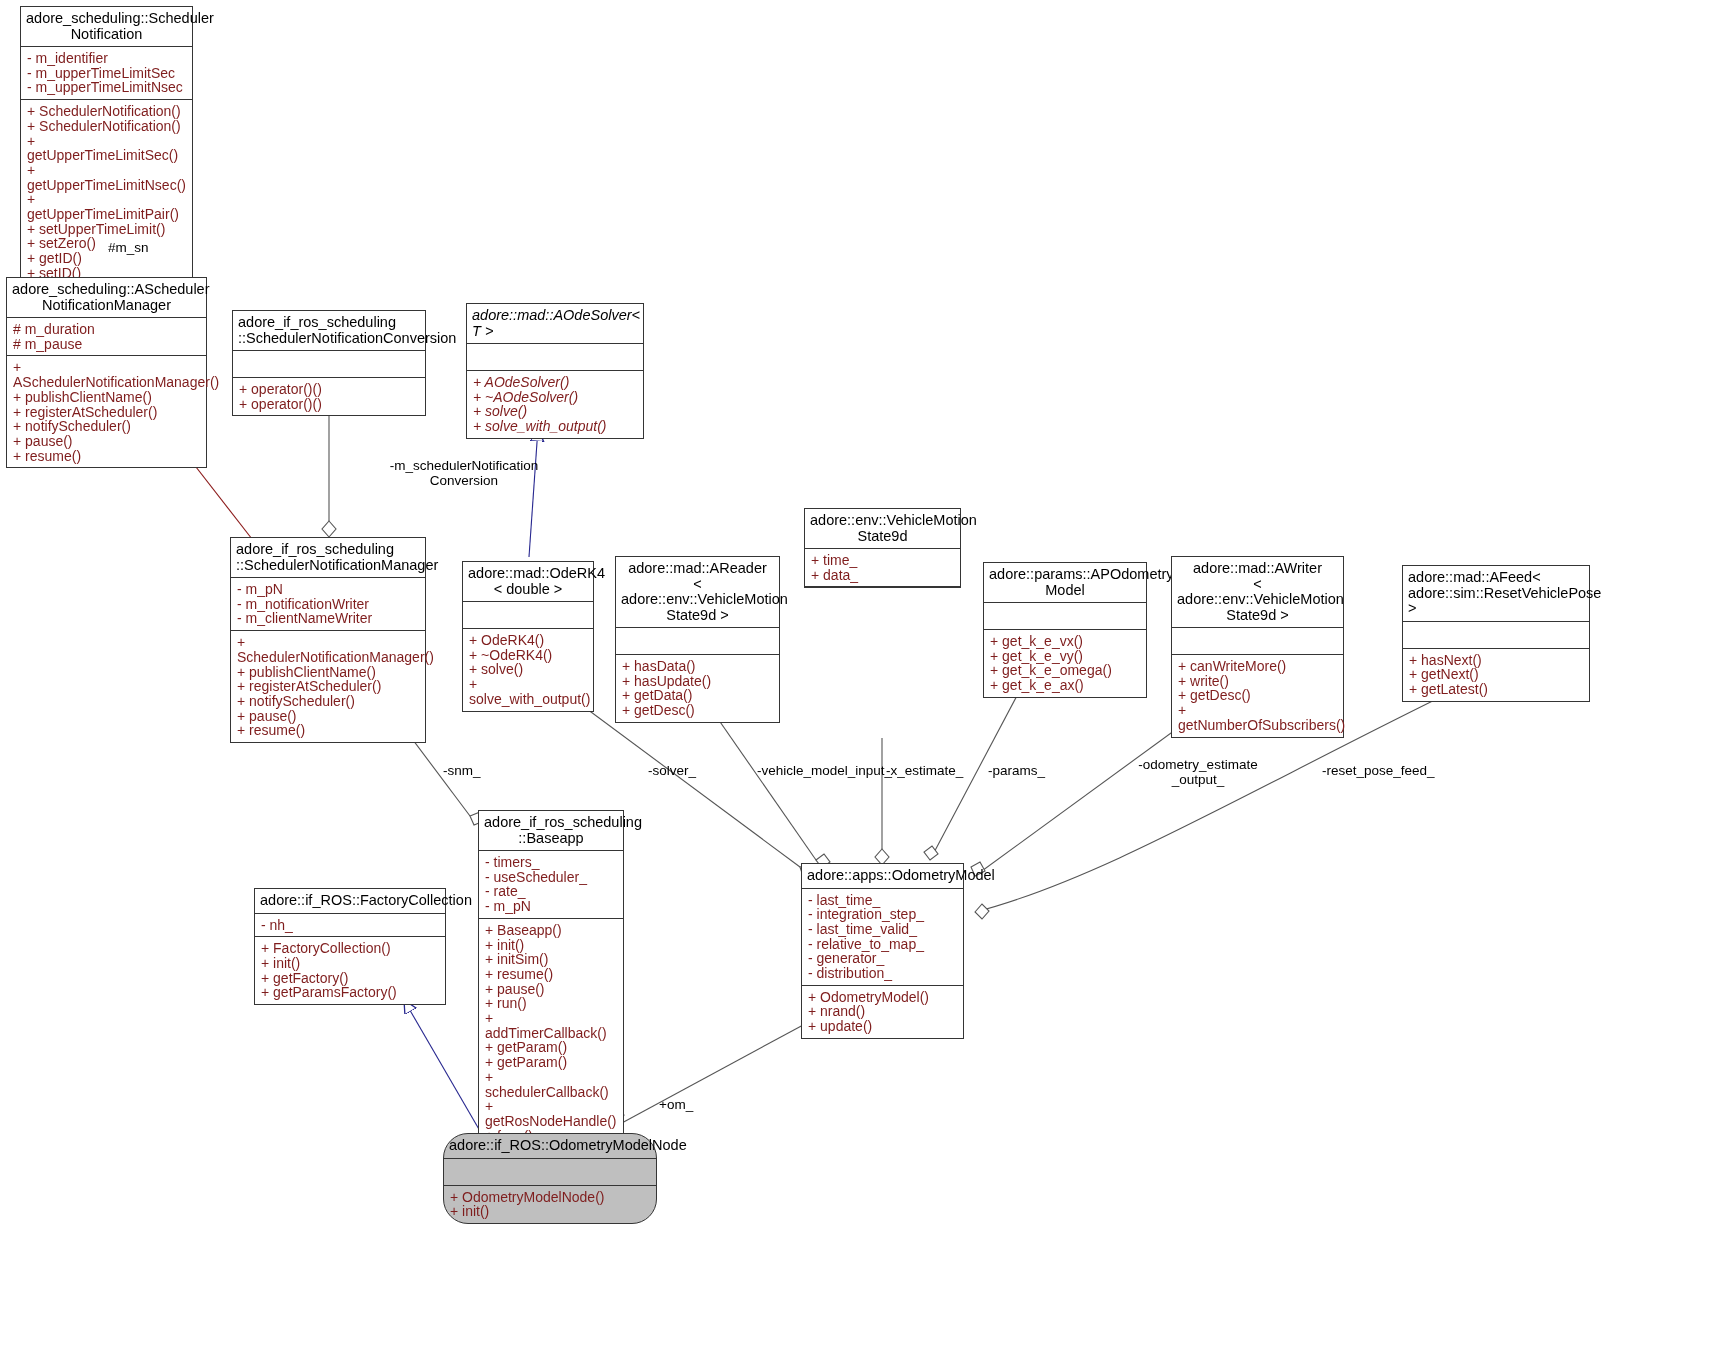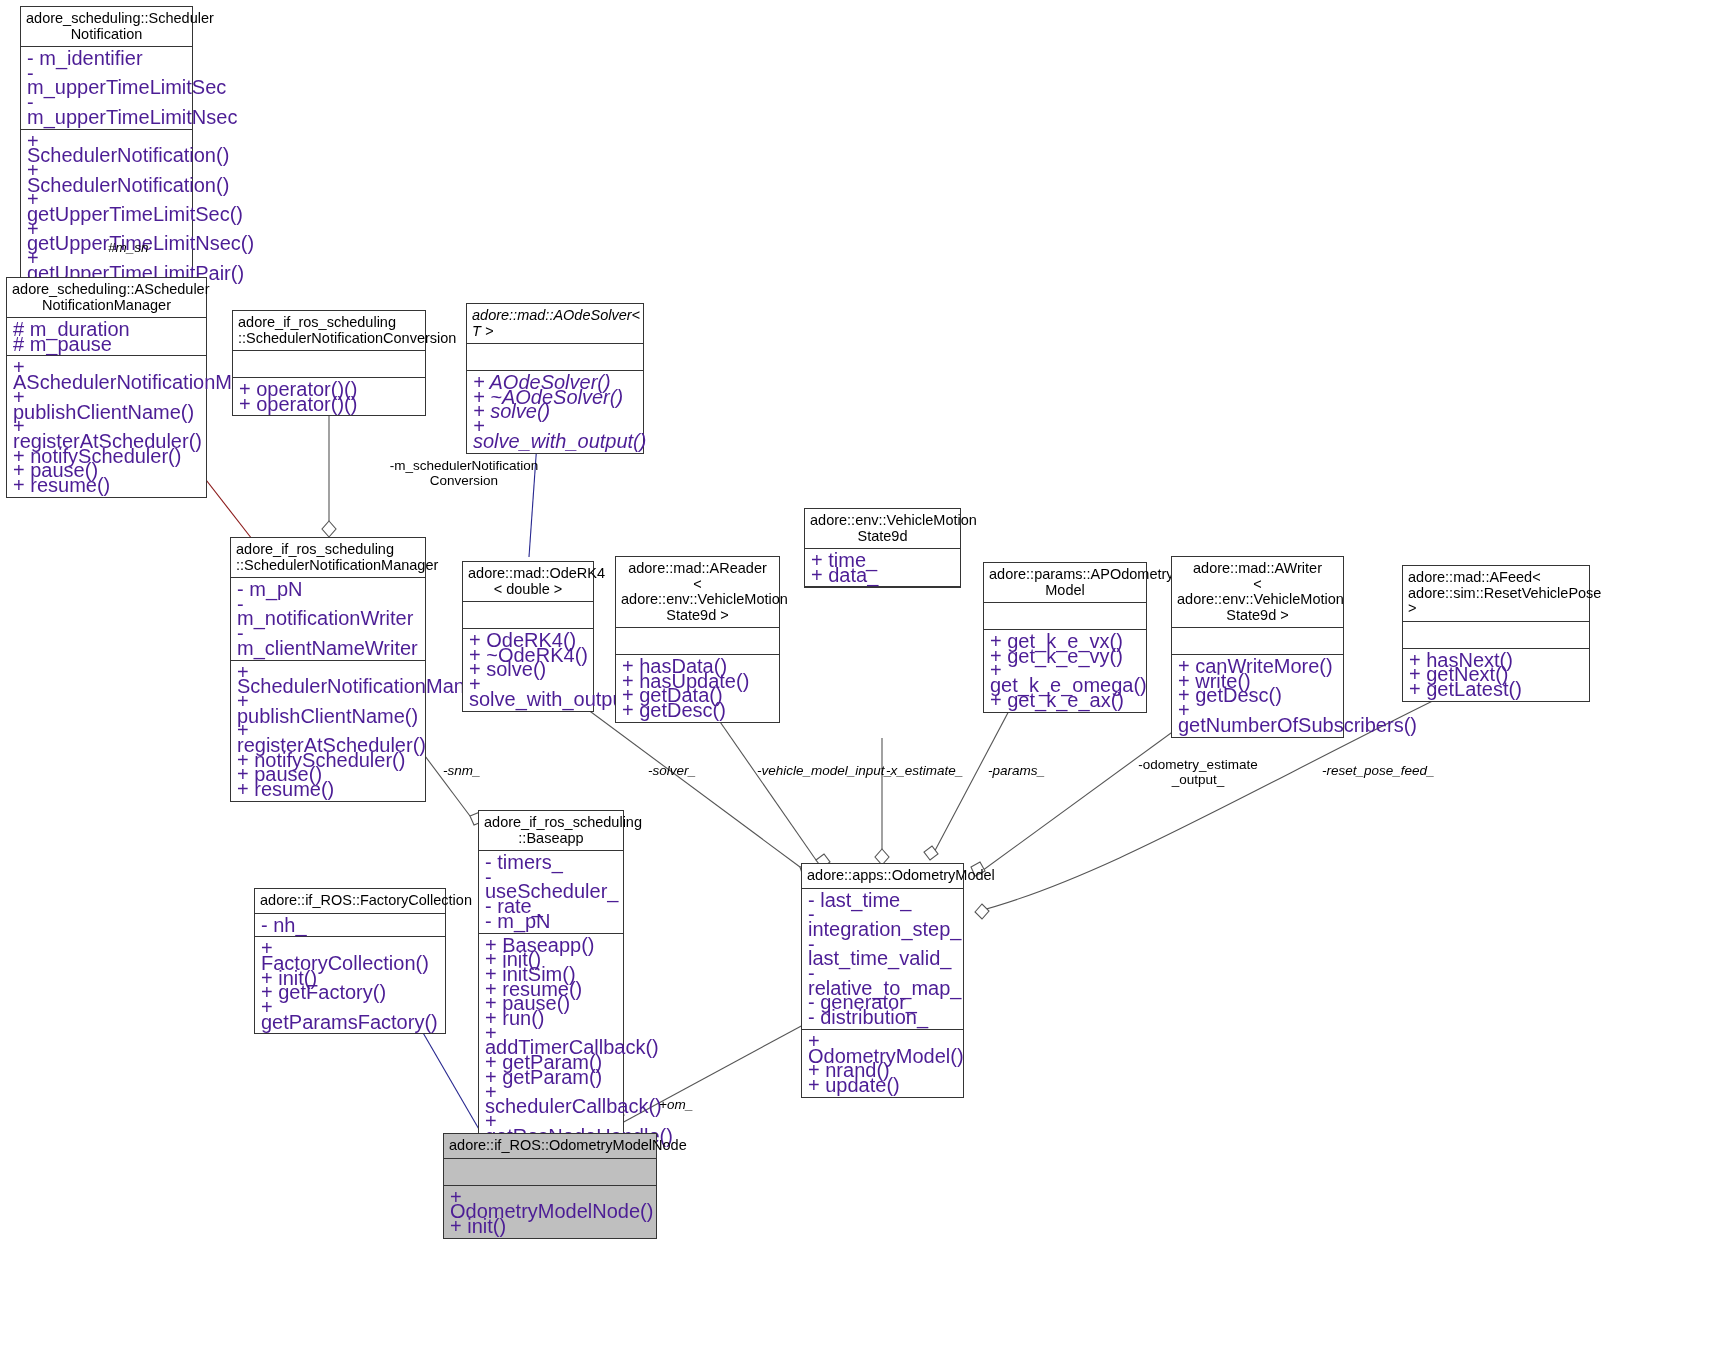--- a/index.html
+++ b/index.html
@@ -39,39 +39,39 @@
     text-align: center;
     font-size: 14.5px;
     line-height: 15.5px;
     color: #000;
     padding: 4px 5px 4px 5px;
     border-bottom: 1px solid #353535;
     white-space: pre-line;
   }
   .title.left { text-align: left; }
   .sec {
-    font-size: 20px;
+    font-size: 14px;
     line-height: 14.7px;
-    color: #4c1d95;
+    color: #7f1d1d;
     padding: 4px 5px 4px 6px;
     border-bottom: 1px solid #353535;
     white-space: pre-line;
   }
   .sec.last { border-bottom: none; }
   .sec.empty { min-height: 16px; padding: 5px; }
   .elabel {
     position: absolute;
     font-size: 13.5px;
     line-height: 15px;
     color: #000;
     white-space: pre-line;
     z-index: 6;
     text-align: center;
   }
-  .elabel.l { text-align: center; font-style: italic; }
+  .elabel.l { text-align: center; }
 </style>
 </head>
 <body>
 
 <div id="canvas">
 
   <svg id="edges" viewBox="0 0 1735 1352">
     <defs>
       <marker id="arrowInheritBlue" markerWidth="14" markerHeight="14" refX="12" refY="6" orient="auto">
         <path d="M0,0 L12,6 L0,12 z" fill="#ffffff" stroke="#27278f" stroke-width="1.2"></path>
@@ -303,21 +303,21 @@
 - integration_step_
 - last_time_valid_
 - relative_to_map_
 - generator_
 - distribution_</div>
     <div class="sec last">+ OdometryModel()
 + nrand()
 + update()</div>
   </div>
 
-  <div class="node filled" style="left:443px; top:1133px; width:214px;">
+  <div class="node filled" style="left:443px; top:1133px; width:214px;border-radius:25px;">
     <div class="title">adore::if_ROS::OdometryModelNode</div>
     <div class="sec empty"></div>
     <div class="sec last">+ OdometryModelNode()
 + init()</div>
   </div>
 
   <div class="elabel l" style="left:108px; top:240px;">#m_sn</div>
 
   <div class="elabel" style="left:326px; top:458px; width:276px;">-m_schedulerNotification
 Conversion</div>

